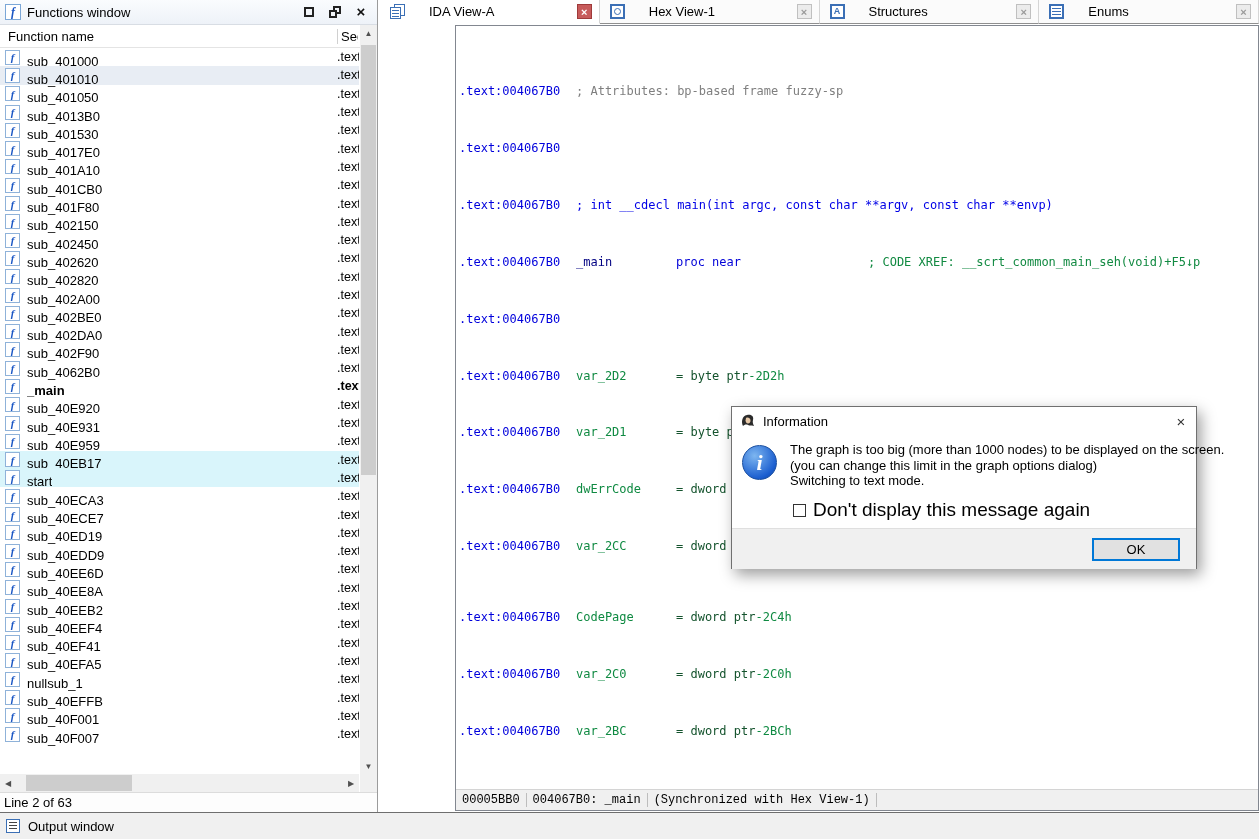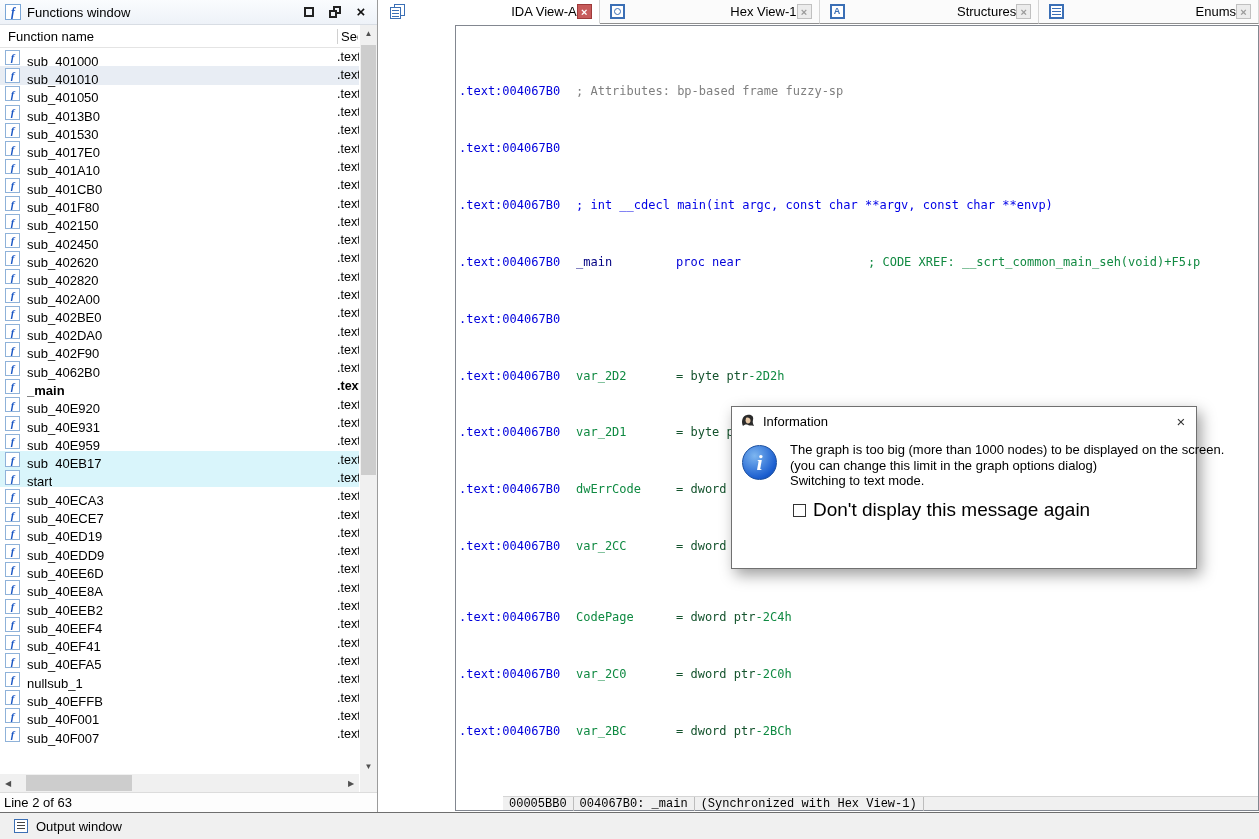--- a/index.html
+++ b/index.html
@@ -56,21 +56,21 @@
 
   #fw-status { position:absolute; left:0; top:792px; width:377px; height:20px; background:#fdfdfd;
                border-top:1px solid #dcdcdc; font-size:13px; color:#000; padding:2px 0 0 4px; }
 
   
   #tabstrip { position:absolute; left:380px; top:0; width:879px; height:24px; display:flex; background:#fafafa; }
   .tab { width:220px; height:24px; display:flex; align-items:center; background:#fbfbfb;
          border-right:1px solid #d5d5d5; border-bottom:1px solid #8f8f8f; }
   .tab.active { background:#fff; border-bottom:1px solid transparent; }
   .tab-icon { width:16px; height:16px; margin-left:10px; position:relative; }
-  .tab-label { flex:1; text-align:right; font-size:13px; color:#000; white-space:nowrap; overflow:hidden; }
+  .tab-label { flex:1; text-align:left; font-size:13px; color:#000; white-space:nowrap; overflow:hidden;padding-left:23px; }
   .tab-close { width:15px; height:15px; margin-right:7px; display:flex; align-items:center; justify-content:center;
                font-size:11px; font-weight:bold; border:1px solid #c0c0c0; background:#ececec; color:#9a9a9a; }
   .tab.active .tab-close { background:#c75b5b; border-color:#9f3a3a; color:#fff; }
 
   
   .ic-frame { position:absolute; border:1px solid #3b6fb5; background:#fff; }
   .ic-lines > i { display:block; height:1px; background:#3b6fb5; margin:2px 1px 0 1px; }
 
   
   #disasm-panel { position:absolute; left:455px; top:25px; width:804px; height:786px;
@@ -81,28 +81,28 @@
   .addr  { display:inline-block; width:117px; color:#0000dc; }
   .dname { display:inline-block; width:100px; color:#0f8a42; }
   .dname.n-navy { color:#000082; }
   .dtype { color:#14532d; }
   .dtype.t-proc { display:inline-block; width:157px; color:#0000d8; }
   .dval  { color:#0f8a42; margin-left:0; }
   .dcmt.c-gray  { color:#7f7f7f; }
   .dcmt.c-blue  { color:#0000e6; }
   .dcmt.c-green { color:#128a42;margin-left:35px; }
 
-  #disasm-status { height:14px; background:#f0f0f0; border-top:1px solid #d4d4d4;
+  #disasm-status { height:21px; background:#f0f0f0; border-top:1px solid #d4d4d4;
                    font-family:"Liberation Mono","DejaVu Sans Mono",monospace; font-size:12px; color:#000;
-                   display:flex; align-items:center;margin-left:47px; }
+                   display:flex; align-items:center; }
   #disasm-status span { padding:0 6px; border-right:1px solid #bdbdbd; white-space:pre; }
 
   
   #output-band { position:absolute; left:0; top:812px; width:1259px; height:27px;
-                 background:#f0f0f0; border-top:1px solid #6e6e6e; display:flex; align-items:center;padding-left:8px; }
+                 background:#f0f0f0; border-top:1px solid #6e6e6e; display:flex; align-items:center; }
   #output-icon { width:14px; height:14px; margin:0 8px 0 6px; border:1px solid #3b6fb5; background:#fff; position:relative; }
   #output-icon i { display:block; height:1px; background:#444; margin:2px 2px 0 2px; }
   #output-label { font-size:13px; color:#000; }
 
   
   #dialog { position:absolute; left:731px; top:406px; width:466px; height:163px;
             background:#fff; border:1px solid #707070; box-shadow:4px 6px 14px rgba(0,0,0,.38); z-index:10; }
   #dlg-titlebar { height:28px; display:flex; align-items:center; background:#fff; }
   #dlg-icon { width:16px; height:16px; margin:0 7px 0 8px; }
   #dlg-title { font-size:13px; color:#000; }
@@ -574,15 +574,18 @@
       <div id="dlg-msg">
         <div>The graph is too big (more than 1000 nodes) to be displayed on the screen.</div>
         <div>(you can change this limit in the graph options dialog)</div>
         <div>Switching to text mode.</div>
       </div>
       <div id="dlg-checkline">
         <span id="dlg-checkbox"></span>
         <span>Don't display this message again</span>
       </div>
     </div>
+    <div id="dlg-footer">
+      <div id="ok-button">OK</div>
+    </div>
   </div>
 
 </div>
 
 </body></html>

